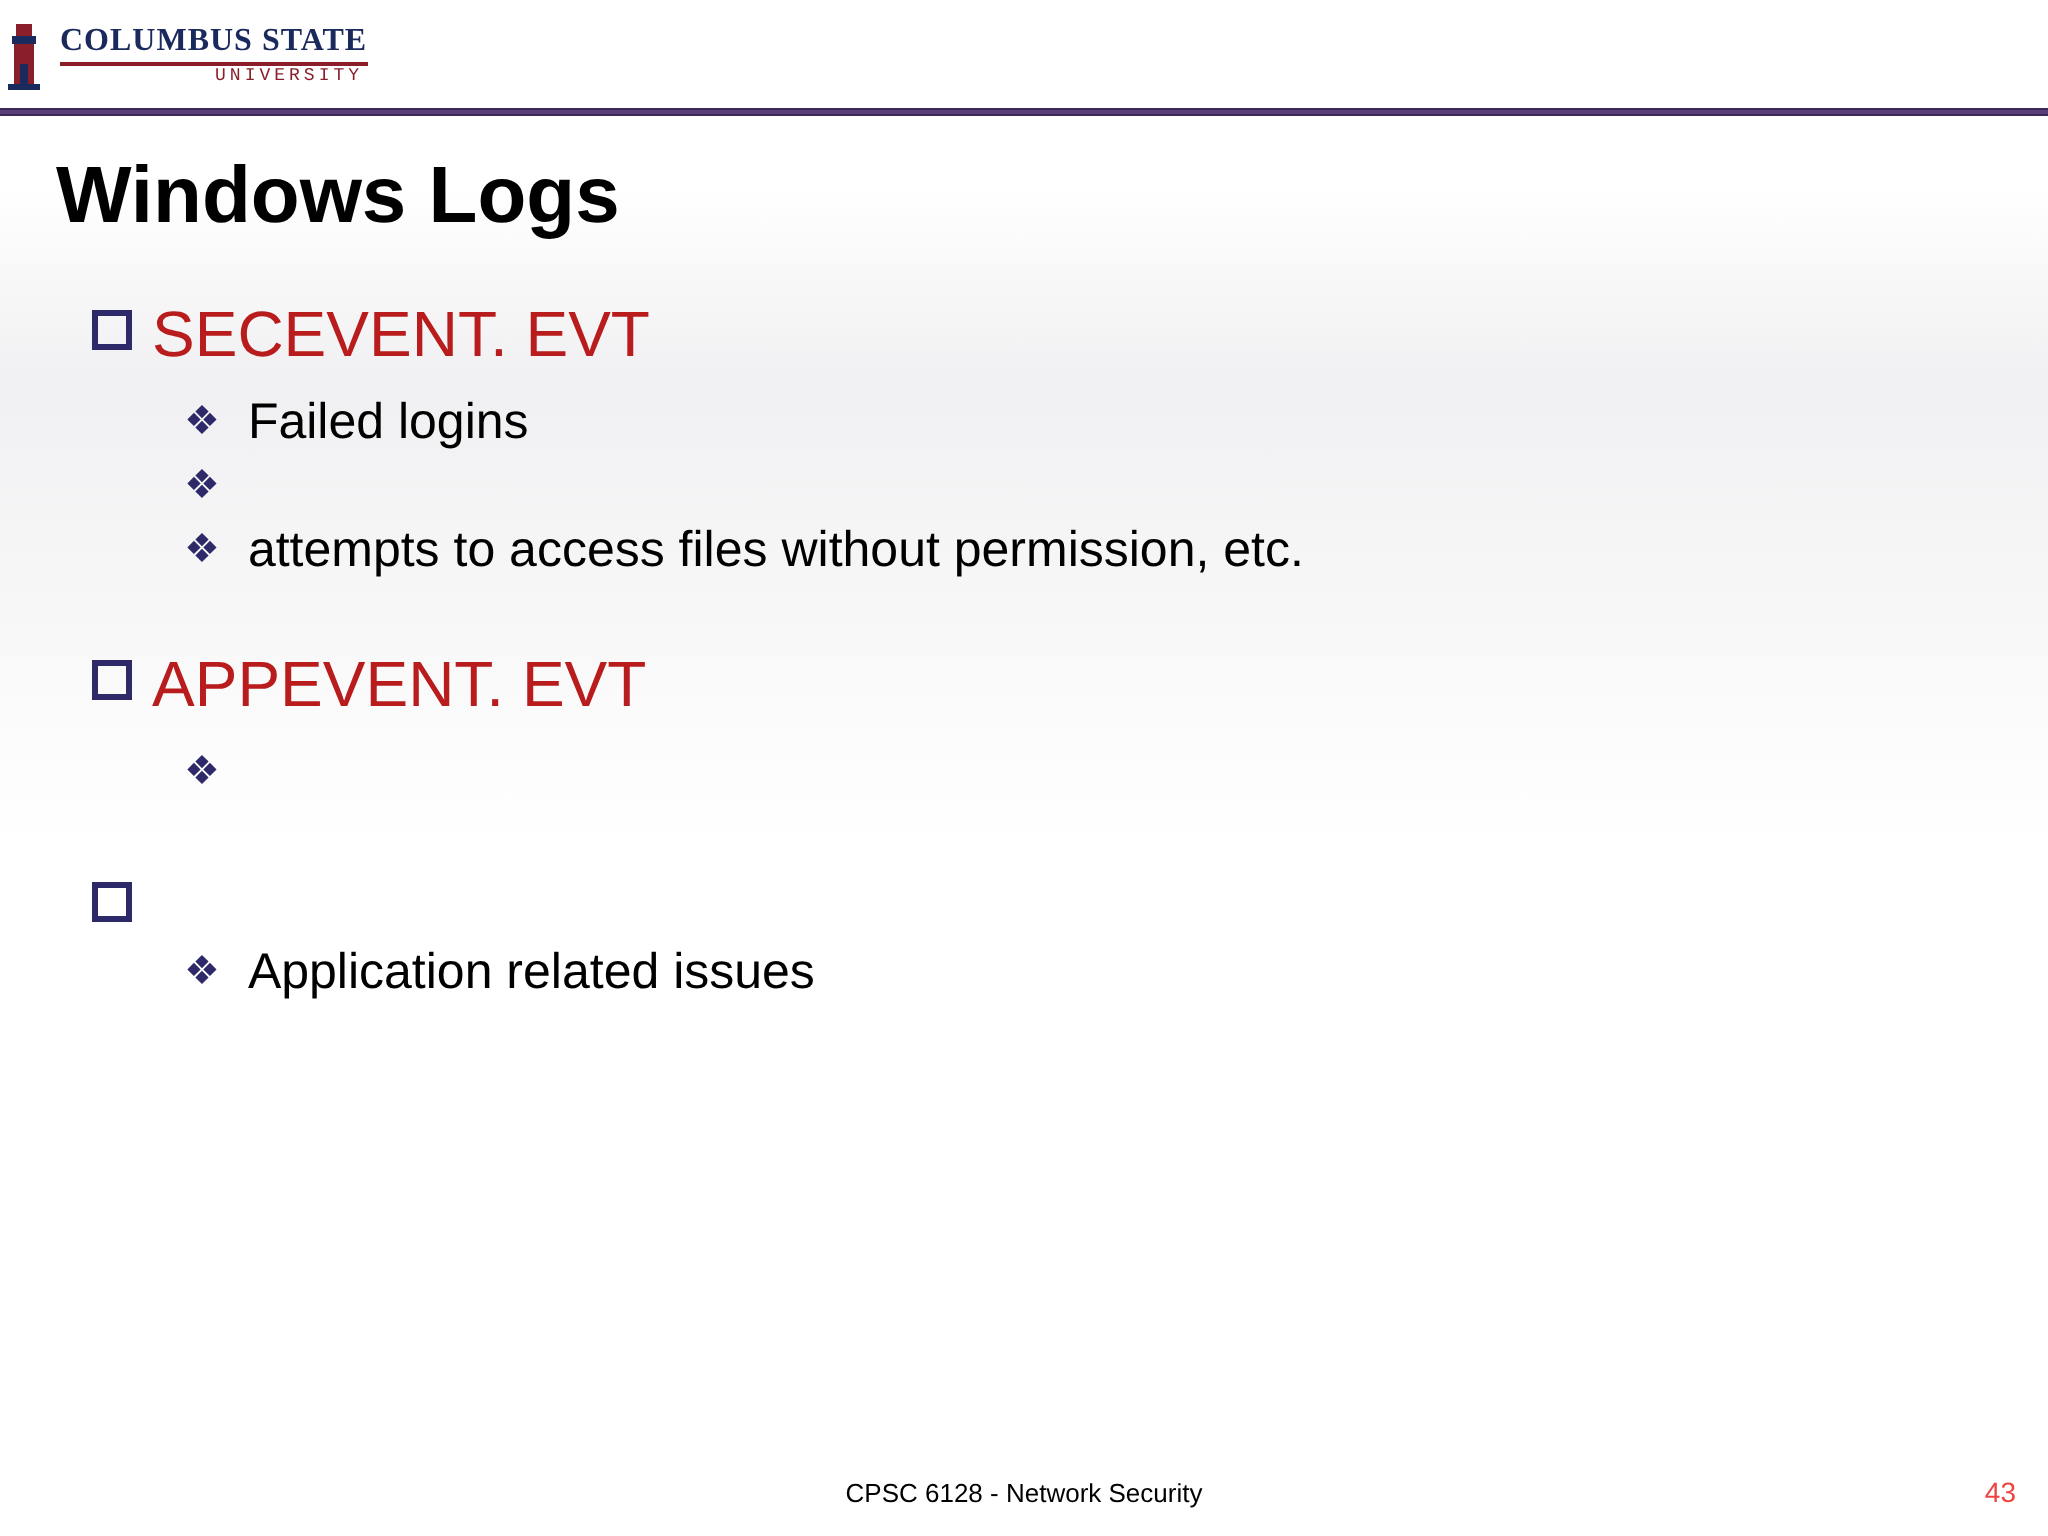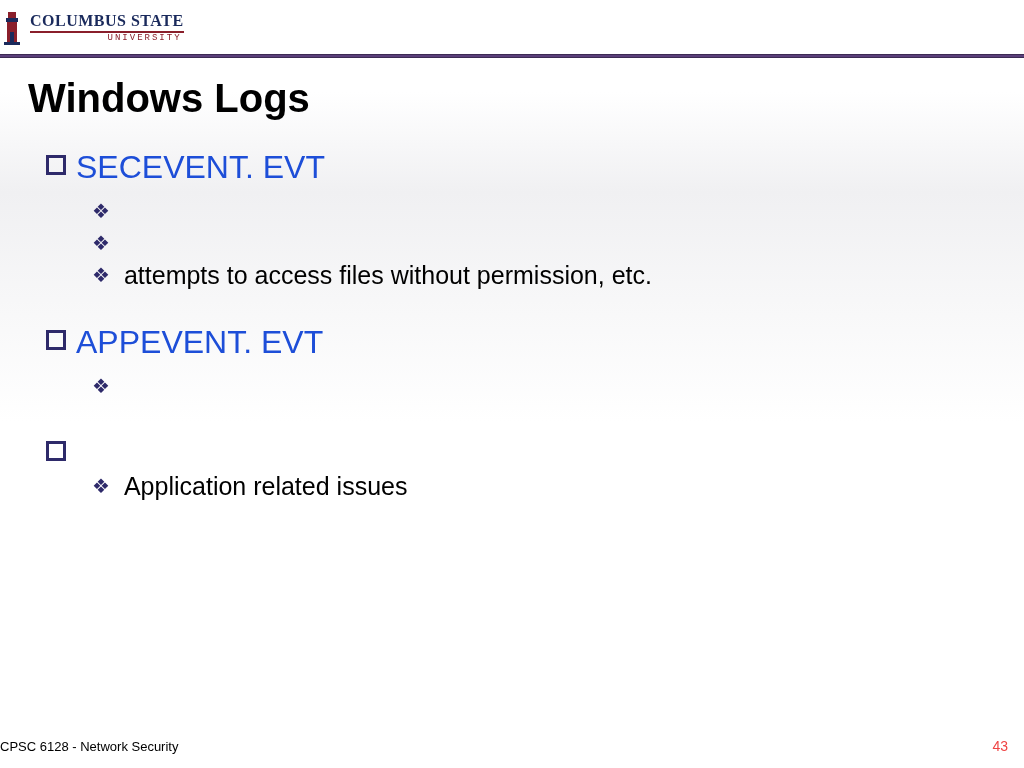--- a/index.html
+++ b/index.html
@@ -77,21 +77,21 @@
     }
     .square-bullet {
       width: 20px;
       height: 20px;
       border: 3px solid #2e2a6a;
       margin-top: 6px;
       flex: 0 0 auto;
     }
     .section-title {
       font-size: 32px;
-      color: #1d4ed8;
+      color: #b91c1c;
       font-weight: 400;
     }
     .items {
       margin-left: 64px;
     }
     .item-row {
       display: flex;
       align-items: flex-start;
       gap: 14px;
       margin-bottom: 2px;
@@ -105,20 +105,21 @@
     .item-text {
       font-size: 25px;
       color: #000;
       line-height: 30px;
     }
     .footer-course {
       position: absolute;
       bottom: 14px;
       left: 0;
       width: 100%;
+      text-align: center;
       font-size: 13px;
       color: #000;
     }
     .footer-page {
       position: absolute;
       bottom: 14px;
       right: 16px;
       font-size: 14px;
       color: #ef4444;
     }
@@ -149,20 +150,21 @@
   <h1 class="title">Windows Logs</h1>
 
   <div class="section">
     <div class="section-header">
       <span class="square-bullet"></span>
       <span class="section-title">SECEVENT. EVT</span>
     </div>
     <div class="items">
       <div class="item-row">
         <span class="diamond-bullet">❖</span>
+        <span class="item-text">Failed logins</span>
       </div>
       <div class="item-row">
         <span class="diamond-bullet">❖</span>
       </div>
       <div class="item-row">
         <span class="diamond-bullet">❖</span>
         <span class="item-text">attempts to access files without permission, etc.</span>
       </div>
     </div>
   </div>

